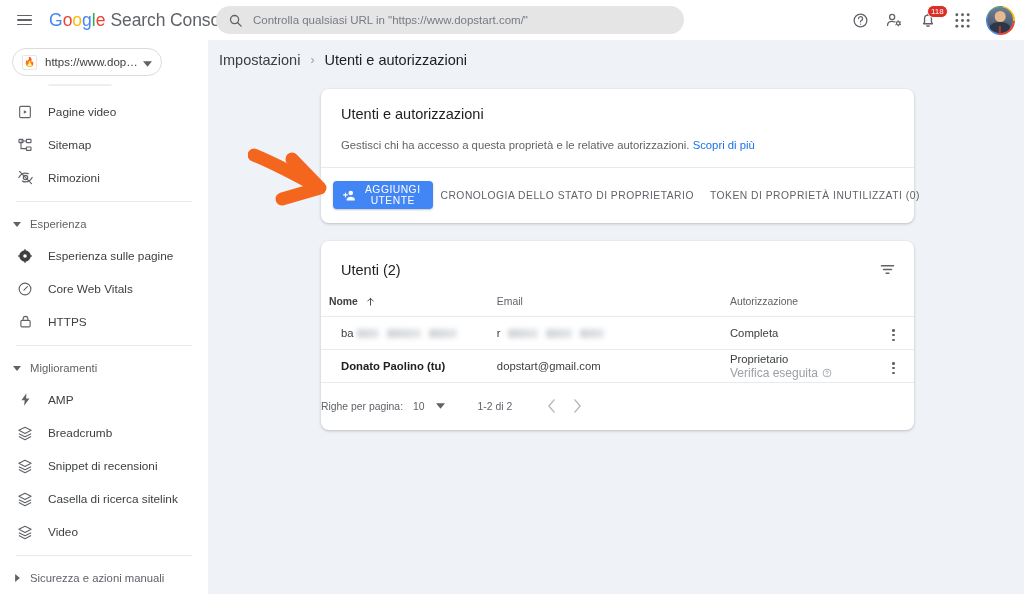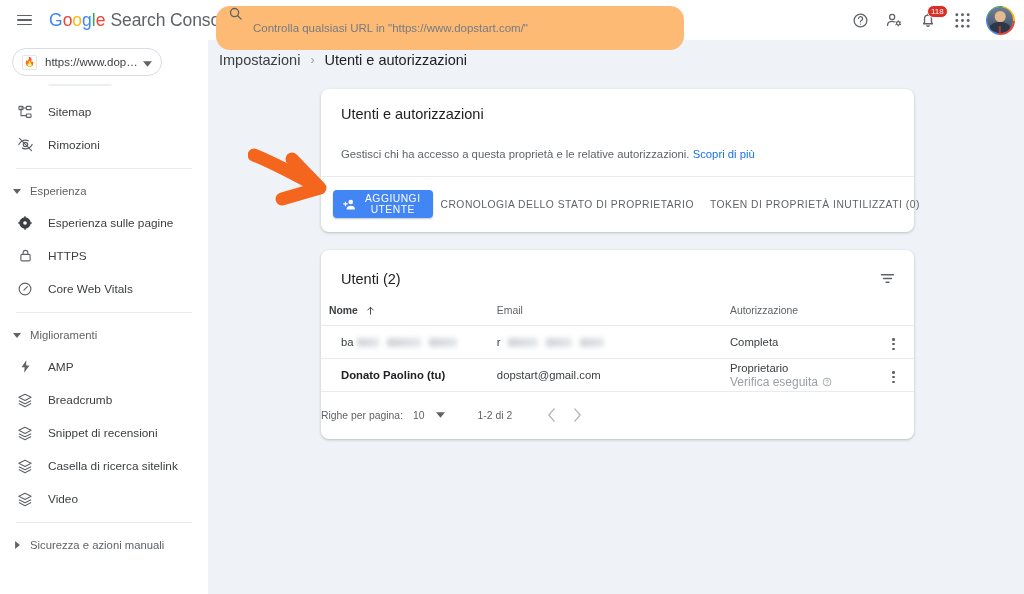--- a/index.html
+++ b/index.html
@@ -27,22 +27,22 @@
   .hamburger span { display: block; width: 15px; height: 1.6px; background: #5f6368; border-radius: 1px; }
   .brand {
     margin-left: 8px; font-size: 17.5px; letter-spacing: -0.1px;
     white-space: nowrap; color: #5f6368; display: flex; align-items: baseline;
   }
   .brand .g-logo { font-size: 17.5px; letter-spacing: 0px; }
   .brand .g-logo span { font-weight: 400; }
   .brand .sc-text { margin-left: 5px; color: #5f6368; }
 
   .searchwrap {
-    position: absolute; left: 216px; top: 6px; width: 468px; height: 44px;
-    background: #fdba74; border-radius: 14px; display: flex; 
+    position: absolute; left: 216px; top: 6px; width: 468px; height: 28px;
+    background: #e5e5e5; border-radius: 14px; display: flex; align-items: center;
     cursor: text;
   }
   .searchwrap .s-icon { margin: 0 10px 0 12px; flex: 0 0 auto; display:flex; }
   .searchwrap input {
     border: none; outline: none; background: transparent; width: 100%;
     font-family: "Liberation Sans", sans-serif; font-size: 11.5px; color: #3c4043;
   }
   .searchwrap input::placeholder { color: #767b84; }
 
   .top-actions {
@@ -132,21 +132,21 @@
   .breadcrumb .crumb { cursor: pointer; }
   .breadcrumb .sep { color: #9aa0a6; font-size: 12px; }
   .breadcrumb .current { color: #202124; }
 
   .card {
     background: #fff; border-radius: 8px; margin: 0 0 0 113px; width: 593px;
     box-shadow: 0 1px 2px rgba(60,64,67,.18), 0 1px 3px 1px rgba(60,64,67,.08);
   }
   .card-pad { padding: 17px 20px 14px 20px; }
   .card-title { font-size: 14.5px; color: #202124; }
-  .card-sub { margin-top: 24px; font-size: 11.3px; color: #5f6368; line-height: 1.45; }
+  .card-sub { margin-top: 15px; font-size: 11.3px; color: #5f6368; line-height: 1.45; }
   .card-sub a { color: #1a73e8; text-decoration: none; }
   .card-divider { height: 1px; background: #e8eaed; }
 
   .actions-row { display: flex; align-items: center; padding: 13px 20px 14px 12px; gap: 0; }
   .btn-primary {
     background: #4285f4; color: #fff; border: none; border-radius: 4px;
     height: 28px; padding: 0 12px 0 9px; display: flex; align-items: center;
     gap: 8px; font-size: 10.3px; font-weight: 500; letter-spacing: .5px;
     cursor: pointer; font-family: "Liberation Sans", sans-serif;
     box-shadow: 0 1px 2px rgba(60,64,67,.3);
@@ -296,20 +296,29 @@
     </div>
 
     <div class="nav-scroll">
       <div class="nav-cut">
         <div class="ghost-row">
             <span class="ghost-ic"></span>
             <span class="ghost-tx"></span>
           </div>
       </div>
 
+      <div class="nav-item">
+        <span class="ic">
+          <svg width="16" height="16" viewBox="0 0 24 24" fill="none" stroke="#5f6368" stroke-width="1.7">
+            <rect x="4" y="3.5" width="16" height="17" rx="1.8"></rect>
+            <path d="M10.2 9.3v5.4l4.6-2.7z" fill="#5f6368" stroke="none"></path>
+          </svg>
+        </span>
+        <span class="lb">Pagine video</span>
+      </div>
 
       <div class="nav-item">
         <span class="ic">
           <svg width="16" height="16" viewBox="0 0 24 24" fill="none" stroke="#5f6368" stroke-width="1.7">
             <rect x="3" y="3.5" width="6" height="5" rx="1"></rect>
             <rect x="14" y="3.5" width="7" height="5" rx="1"></rect>
             <rect x="14" y="15" width="7" height="5" rx="1"></rect>
             <path d="M6 8.5v9h8M6 6h8" stroke-linecap="round"></path>
           </svg>
         </span>
@@ -347,36 +356,36 @@
             <rect x="11" y="18.8" width="2" height="3.4" fill="#3c4043" stroke="none"></rect>
             <rect x="1.8" y="11" width="3.4" height="2" fill="#3c4043" stroke="none"></rect>
             <rect x="18.8" y="11" width="3.4" height="2" fill="#3c4043" stroke="none"></rect>
           </svg>
         </span>
         <span class="lb">Esperienza sulle pagine</span>
       </div>
 
       <div class="nav-item">
         <span class="ic">
+          <svg width="16" height="16" viewBox="0 0 24 24" fill="none" stroke="#5f6368" stroke-width="1.7">
+            <circle cx="12" cy="12" r="8.8"></circle>
+            <path d="M15.6 8.4 10.4 13.6" stroke-linecap="round"></path>
+          </svg>
+        </span>
+        <span class="lb">Core Web Vitals</span>
+      </div>
+
+      <div class="nav-item">
+        <span class="ic">
           <svg width="15" height="15" viewBox="0 0 24 24" fill="none" stroke="#5f6368" stroke-width="1.8">
             <rect x="4.6" y="10.2" width="14.8" height="10.4" rx="1.8"></rect>
             <path d="M8.2 10.2V7.6a3.8 3.8 0 0 1 7.6 0v2.6" stroke-linecap="round"></path>
           </svg>
         </span>
         <span class="lb">HTTPS</span>
-      </div>
-
-      <div class="nav-item">
-        <span class="ic">
-          <svg width="16" height="16" viewBox="0 0 24 24" fill="none" stroke="#5f6368" stroke-width="1.7">
-            <circle cx="12" cy="12" r="8.8"></circle>
-            <path d="M15.6 8.4 10.4 13.6" stroke-linecap="round"></path>
-          </svg>
-        </span>
-        <span class="lb">Core Web Vitals</span>
       </div>
 
       <div class="nav-div"></div>
 
       <div class="nav-section">
         <span class="tri">
           <svg width="8" height="5" viewBox="0 0 10 6" fill="#5f6368">
               <path d="M0 0h10L5 6z"></path>
             </svg>
         </span>

